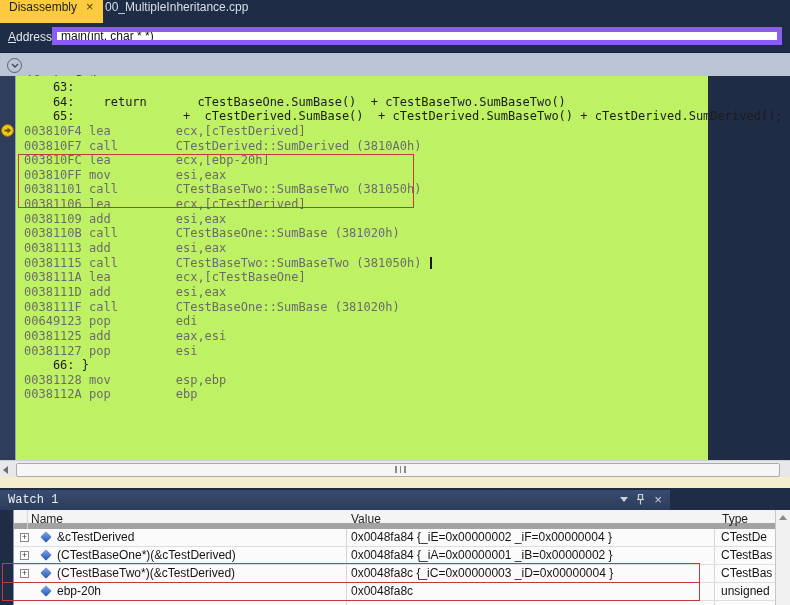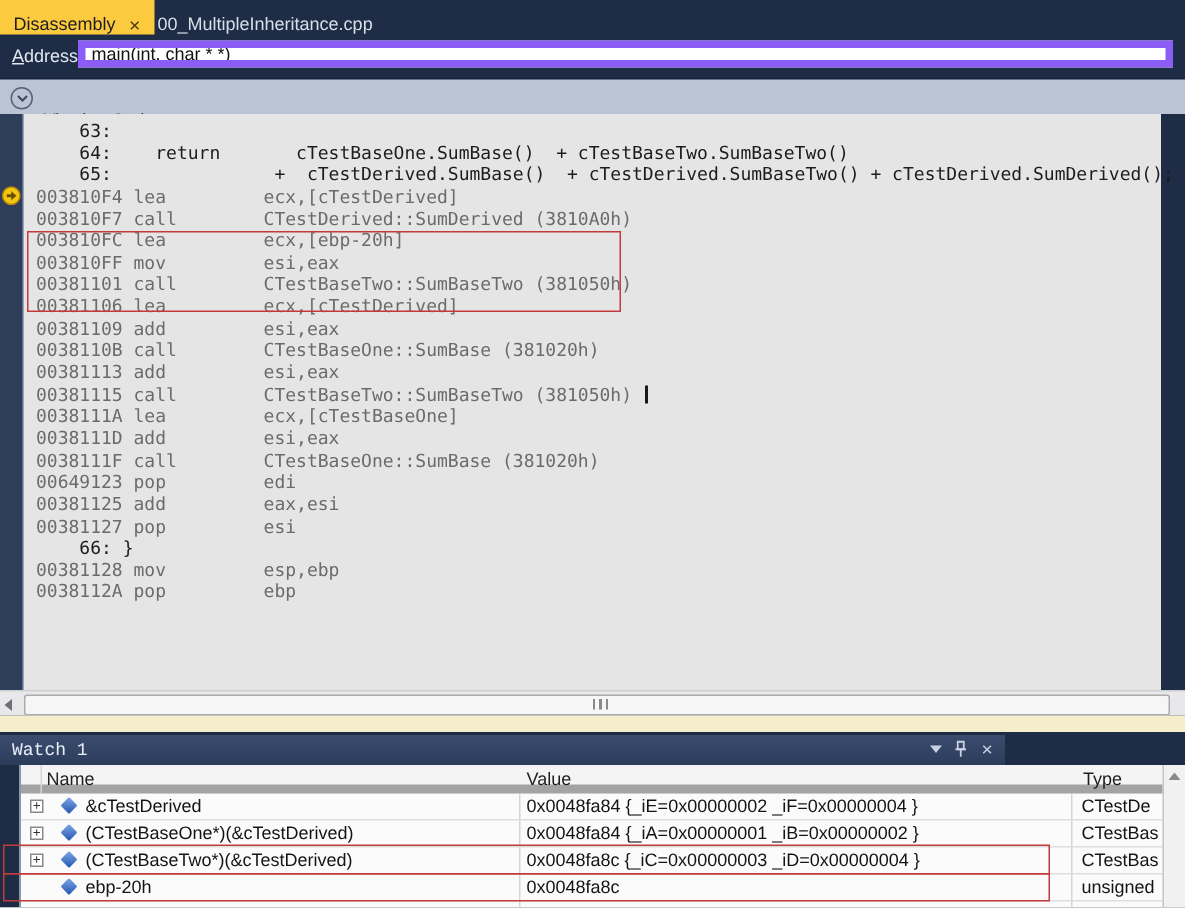--- a/index.html
+++ b/index.html
@@ -8,42 +8,42 @@
     font-family:"Liberation Sans", sans-serif; font-size:12px;
     background:#1E2C45;
   }
   .dots{
     background-color:#21304A;
     background-image:radial-gradient(rgba(130,150,180,0.22) 1px, transparent 1.2px);
     background-size:4px 4px;
   }
   
   #tabbar{position:absolute;left:0;top:0;width:790px;height:23px;}
-  .tab{position:absolute;top:0;height:23px;display:flex;align-items:flex-end;padding:0 9px;white-space:nowrap;}
+  .tab{position:absolute;top:0;height:23px;display:flex;align-items:flex-start;padding:0 9px;white-space:nowrap;}
   #tab-disassembly{left:0;background:#FBCA3E;color:#1e1e1e;}
   #tab-disassembly .close{margin-left:9px;color:#4a3c10;font-size:13px;line-height:13px;cursor:default;}
   #tab-cpp{left:96px;color:#D8DFEA;}
   
   #addressbar{position:absolute;left:0;top:23px;width:790px;height:29px;}
   #address-label{position:absolute;left:8px;top:7px;color:#E2E8F2;}
   #address-label u{text-decoration:underline;}
   #address-input{
     position:absolute;left:52px;top:4px;width:730px;height:18px;
     background:#FFFFFF;border:5px solid #8b5cf6;color:#111;
     font-family:"Liberation Sans", sans-serif;font-size:12px;padding:0 4px;box-sizing:border-box;
   }
   
   #viewbar{position:absolute;left:0;top:52px;width:790px;height:24px;background:#BAC4D4;border-top:1px solid #16223A;box-sizing:border-box;}
   #viewbar .chev-circle{
     position:absolute;left:7px;top:5px;width:13px;height:13px;border:1px solid #53637C;border-radius:50%;
     display:flex;align-items:center;justify-content:center;color:#3A4A63;font-size:9px;line-height:9px;
   }
   #viewbar .lbl{position:absolute;left:29px;top:5px;color:#14532d;margin-top:15px;}
   
-  #editor{position:absolute;left:0;top:76px;width:774px;height:384px;background:#e5e5e5;}
+  #editor{position:absolute;left:0;top:76px;width:708px;height:384px;background:#bef264;}
   #editor-margin{position:absolute;left:0;top:0;width:16px;height:384px;background:#2E3D59;border-right:1px solid #93A2B8;box-sizing:border-box;}
   #code-lines{position:absolute;left:16px;top:4px;width:774px;}
   .code-line{
     position:relative;height:14.65px;line-height:14.65px;padding-left:8px;
     font-family:"DejaVu Sans Mono", monospace;font-size:12px;white-space:pre;
   }
   .code-line.asm{color:#6B6B6B;}
   .code-line.src{color:#1C1C1C;}
   .cur-marker{position:absolute;left:-15px;top:0.5px;width:13px;height:13px;}
   .caret{position:absolute;left:414px;top:1px;width:1.5px;height:12px;background:#1a1a1a;}

